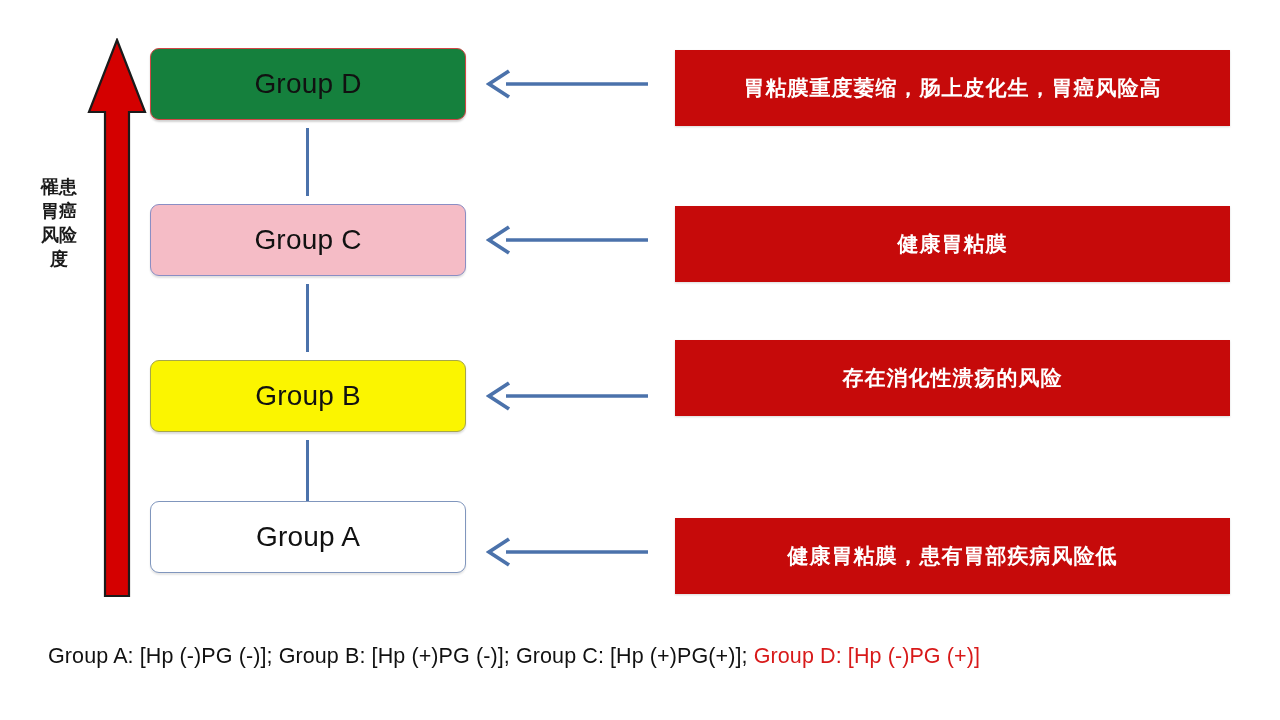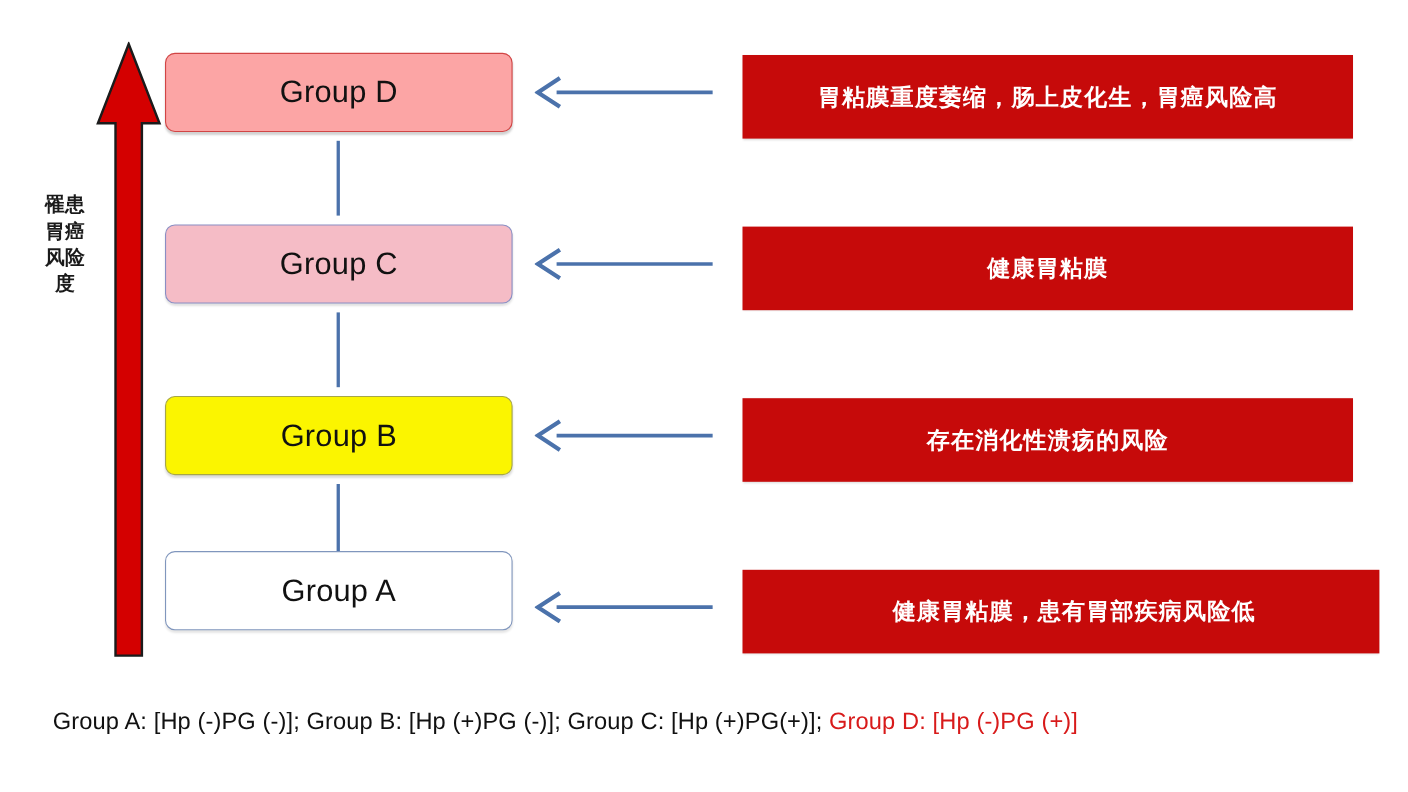--- a/index.html
+++ b/index.html
@@ -58,21 +58,21 @@
     box-sizing: border-box;
     display: flex;
     align-items: center;
     justify-content: center;
     font-size: 28px;
     color: #111111;
     letter-spacing: 0.2px;
   }
   .group-box.gd {
     top: 48px;
-    background: #fca5a5;
+    background: #15803d;
     border: 1.6px solid #d14545;
     box-shadow: 0 2px 2px rgba(0,0,0,0.18);
   }
   .group-box.gc {
     top: 204px;
     background: #f5bcc6;
     border: 1.6px solid #8a8ec4;
     box-shadow: 0 2px 2px rgba(0,0,0,0.12);
   }
   .group-box.gb {
@@ -123,22 +123,22 @@
     justify-content: center;
     color: #ffffff;
     font-size: 21px;
     font-weight: bold;
     letter-spacing: 1px;
     font-family: "DejaVu Sans", "Liberation Sans", sans-serif;
     box-shadow: 0 1px 2px rgba(0,0,0,0.15);
   }
   .banner.b4 { top: 50px; }
   .banner.b3 { top: 206px; }
-  .banner.b2 { top: 362px; }
-  .banner.b1 { top: 518px; padding-left: 24px; }
+  .banner.b2 { top: 340px; }
+  .banner.b1 { top: 518px; }
 
   
   .caption {
     position: absolute;
     left: 0;
     top: 644px;
     width: 1028px;
     text-align: center;
     font-size: 21.5px;
     color: #111111;

